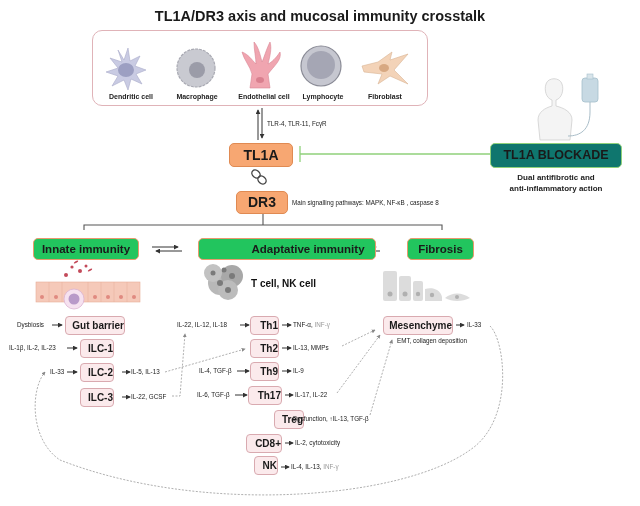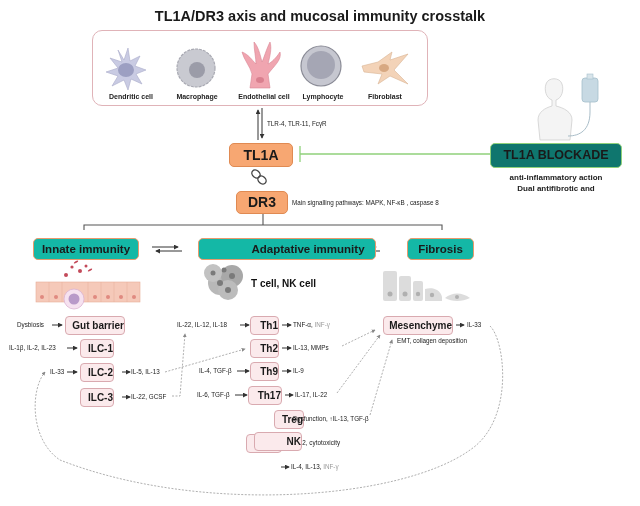--- a/index.html
+++ b/index.html
@@ -4,21 +4,21 @@
 <style>
   html, body { margin:0; padding:0; background:#ffffff; }
   body { width:640px; height:506px; position:relative; overflow:hidden; font-family:"Liberation Sans", sans-serif; color:#111; }
   .abs { position:absolute; }
   .title { left:0; width:640px; top:8px; text-align:center; font-weight:bold; font-size:14.5px; color:#1a1a1a; }
   .cells-box { left:92px; top:30px; width:334px; height:74px; border:1.3px solid #e0b3b8; border-radius:10px; background:#fff; }
   .cell-label { font-size:7px; font-weight:bold; text-align:center; width:70px; color:#222; }
   .small { font-size:6.3px; color:#222; white-space:nowrap; }
   .grey { color:#999; }
   .orange-box { background:#f7a772; border:1.3px solid #e08a52; border-radius:5px; font-weight:bold; color:#1a1a1a; text-align:center; }
-  .peach-box { background:#14b8a6; border:1.3px solid #e89a6c; border-radius:5px; font-weight:bold; color:#1a1a1a; text-align:center; }
+  .peach-box { background:#22c55e; border:1.3px solid #e89a6c; border-radius:5px; font-weight:bold; color:#1a1a1a; text-align:center; }
   .pink-box { background:#fbeaec; border:1.1px solid #d9aab0; border-radius:4px; font-weight:bold; color:#1a1a1a; text-align:right; font-size:10px; line-height:17px; height:17px; }
   .green-box { background:#0f766e; border:1.3px solid #8fd17a; border-radius:5px; font-weight:bold; color:#1a1a1a; text-align:center; }
   svg { position:absolute; left:0; top:0; }
 </style>
 </head>
 <body>
 
 <svg width="640" height="506">
   <defs>
     <marker id="ah" viewBox="0 0 6 6" refX="5" refY="3" markerWidth="5" markerHeight="5" orient="auto">
@@ -113,22 +113,22 @@
 <div class="abs small" style="left:292px;top:199px;">Main signalling pathways: MAPK, NF-κB , caspase 8</div>
 
 <svg width="640" height="506">
   <path d="M540,140 L538,120 C538,112 545,108 552,106 L552,100 C546,98 544,90 546,84 C548,77 560,77 562,84 C564,90 562,98 556,100 L556,106 C564,108 572,112 572,120 L570,140 Z" fill="#f4f4f4" stroke="#cfcfcf" stroke-width="0.8"></path>
   <rect x="582" y="78" width="16" height="24" rx="3" fill="#c7d9e3" stroke="#a5bfcc" stroke-width="0.8"></rect>
   <rect x="587" y="74" width="6" height="5" fill="#d8e4ea" stroke="#a5bfcc" stroke-width="0.6"></rect>
   <path d="M590,102 L590,112 C590,130 580,136 568,136" fill="none" stroke="#9fb5c2" stroke-width="0.9"></path>
 </svg>
 <div class="abs green-box" style="left:490px;top:143px;width:130px;height:23px;line-height:23px;font-size:12.5px;">TL1A BLOCKADE</div>
 <div class="abs" style="left:490px;top:172px;width:132px;text-align:center;font-size:8px;font-weight:bold;line-height:11px;color:#222;">
+  <div>Dual antifibrotic and</div>
   <div>anti-inflammatory action</div>
-  <div>Dual antifibrotic and</div>
 </div>
 
 <div class="abs peach-box" style="left:33px;top:238px;width:104px;height:20px;line-height:20px;font-size:11.5px;">Innate immunity</div>
 <div class="abs peach-box" style="left:198px;top:238px;width:134px;height:20px;line-height:20px;font-size:11.5px;padding-left:42px;">Adaptative immunity</div>
 <div class="abs peach-box" style="left:407px;top:238px;width:65px;height:20px;line-height:20px;font-size:11.5px;">Fibrosis</div>
 
 <svg width="640" height="506">
   <g>
     <rect x="36" y="282" width="104" height="20" fill="#f5c9b9" stroke="#e6ad98" stroke-width="0.6"></rect>
     <g stroke="#e6ad98" stroke-width="0.5">
@@ -206,18 +206,18 @@
 <div class="abs small" style="left:199px;top:367px;">IL-4, TGF-β</div>
 <div class="abs pink-box" style="left:250px;top:362px;width:27px;">Th9</div>
 <div class="abs small" style="left:293px;top:367px;">IL-9</div>
 <div class="abs small" style="left:197px;top:391px;">IL-6, TGF-β</div>
 <div class="abs pink-box" style="left:248px;top:386px;width:32px;">Th17</div>
 <div class="abs small" style="left:295px;top:391px;">IL-17, IL-22</div>
 <div class="abs pink-box" style="left:250px;top:410px;width:28px;margin-left:24px;">Treg</div>
 <div class="abs small" style="left:293px;top:415px;">Dysfunction, ↑IL-13, TGF-β</div>
 <div class="abs pink-box" style="left:246px;top:434px;width:34px;">CD8+</div>
 <div class="abs small" style="left:295px;top:439px;">IL-2, cytotoxicity</div>
-<div class="abs pink-box" style="left:254px;top:432px;width:22px;padding-left:24px;">NK</div>
+<div class="abs pink-box" style="left:254px;top:456px;width:22px;">NK</div>
 <div class="abs small" style="left:291px;top:463px;"><span>IL-4, IL-13,</span> <span class="grey">INF-γ</span></div>
 
 <div class="abs pink-box" style="left:383px;top:316px;width:68px;">Mesenchyme</div>
 <div class="abs small" style="left:467px;top:321px;">IL-33</div>
 <div class="abs small" style="left:397px;top:337px;">EMT, collagen deposition</div>
 
 </body></html>

